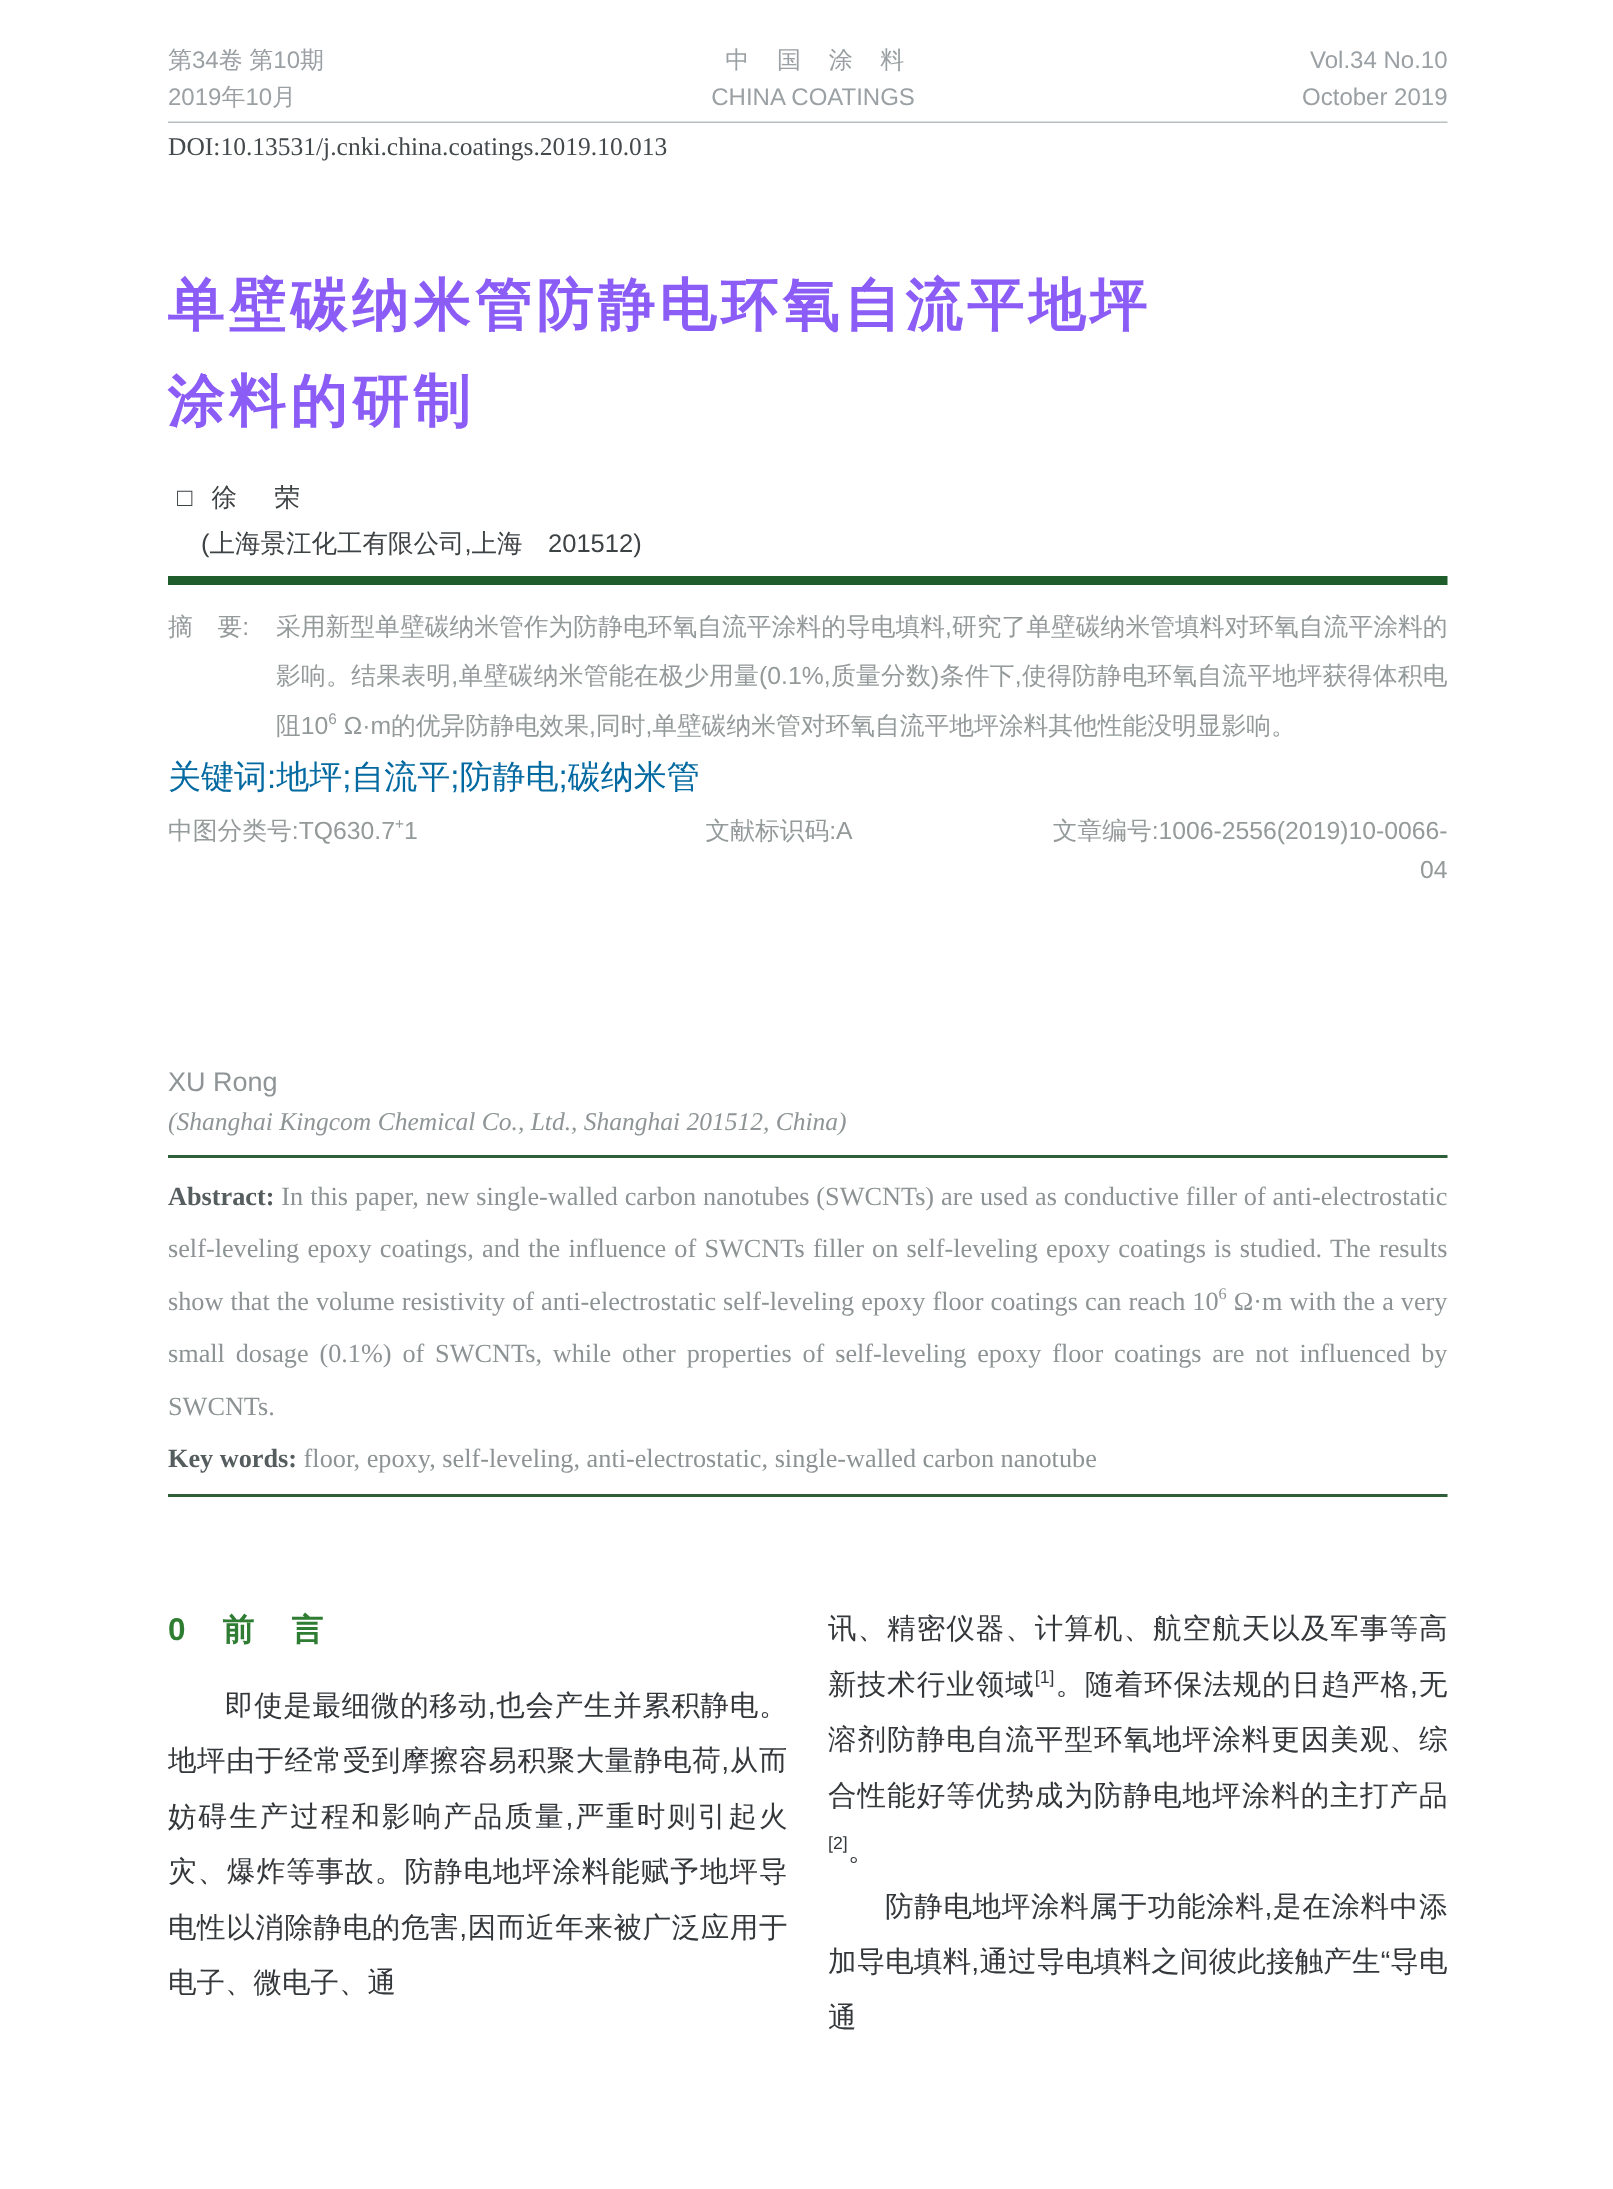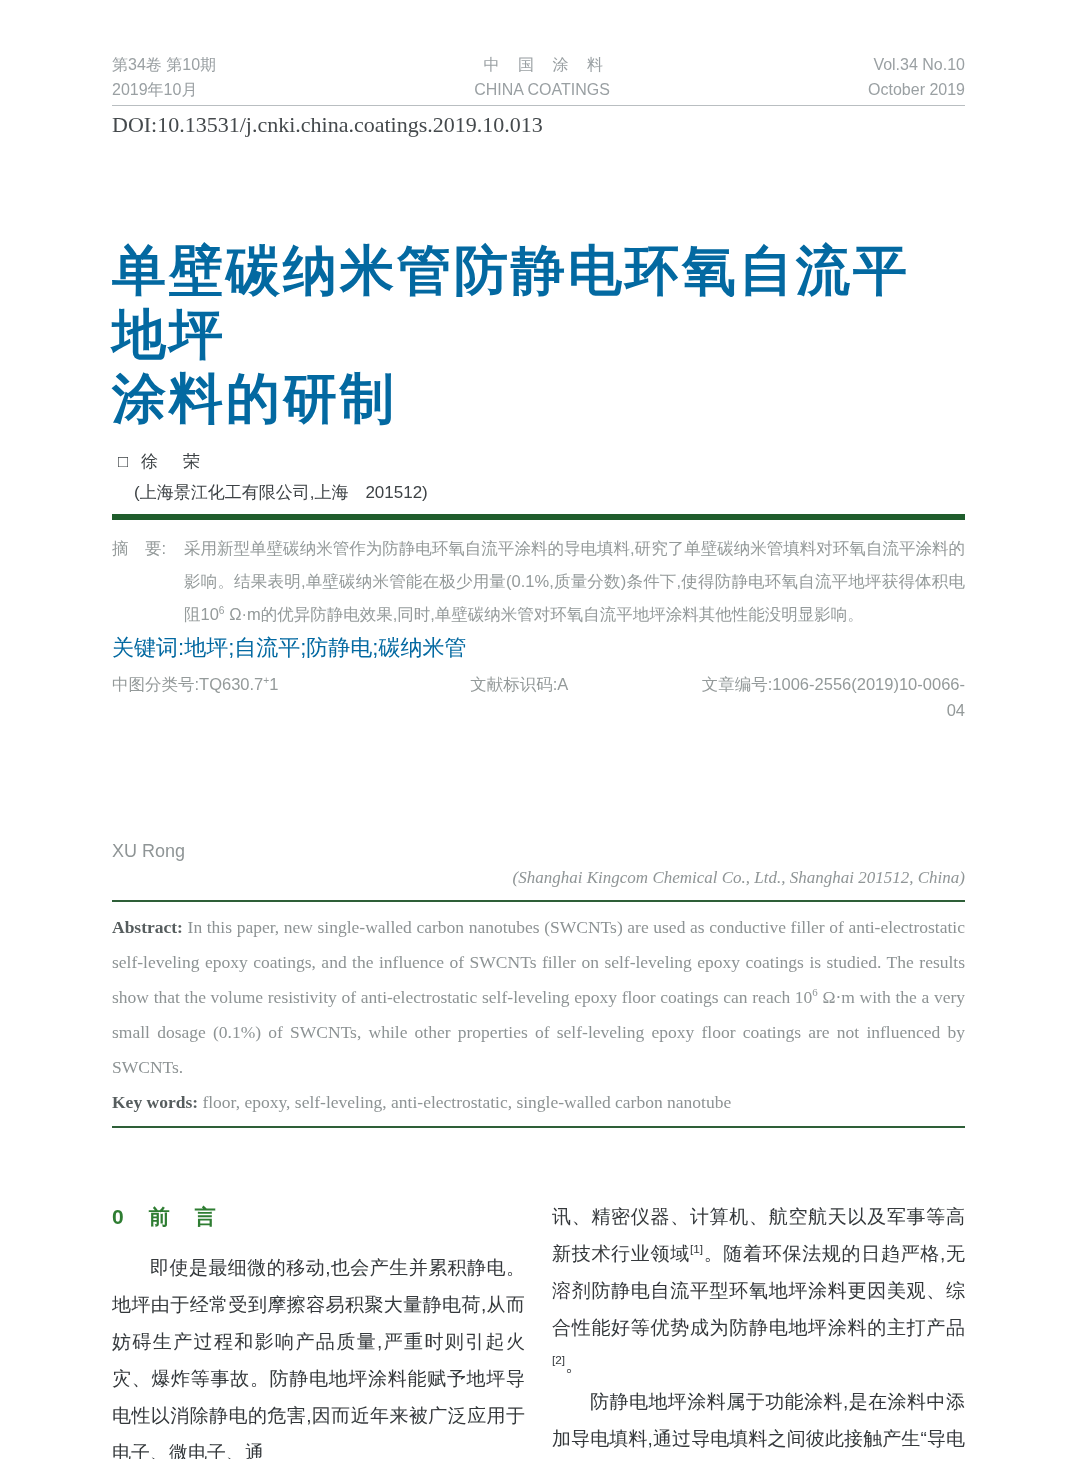--- a/index.html
+++ b/index.html
@@ -4,51 +4,51 @@
 <style>
   * { margin: 0; padding: 0; box-sizing: border-box; }
   html, body { background: #ffffff; }
   body { font-family: "Liberation Sans", sans-serif; }
   .page {
     position: relative;
     width: 1075px;
     height: 1459px;
     margin: 0 auto;
     background: #ffffff;
-    padding: 52px 110px 0 112px;
+    padding: 28px 110px 0 112px;
     overflow: hidden;
   }
   
   .jheader { display: flex; justify-content: space-between; color: #9aa0a3; font-size: 16px; line-height: 25px; }
   .jheader .cell { white-space: nowrap; }
   .jheader .center { text-align: right; }
   .jheader .center .cn { letter-spacing: 7px; }
   .jheader .right { text-align: right; }
   .header-rule { border-top: 1px solid #b9bec1; margin-top: 3px; }
-  .doi { font-family: "Liberation Serif", serif; color: #44494c; font-size: 22px; margin-top: 6px; }
+  .doi { font-family: "Liberation Serif", serif; color: #44494c; font-size: 17px; margin-top: 6px; }
   
-  .title-zh { margin-top: 100px; color: #0369a1; font-weight: bold; font-size: 54px; line-height: 64px; letter-spacing: 3px; }
+  .title-zh { margin-top: 64px; color: #8b5cf6; font-weight: bold; font-size: 38px; line-height: 64px; letter-spacing: 3px; }
   .author-zh { margin-top: 20px; color: #3d4245; font-size: 17px; letter-spacing: 4px; padding-left: 6px; }
   .affiliation-zh { margin-top: 8px; color: #3d4245; font-size: 17px; padding-left: 22px; }
   .green-bar { margin-top: 10px; height: 6px; background: #1f5d2c; }
   
   .abstract-zh { display: flex; margin-top: 12px; color: #949a9a; font-size: 16.5px; line-height: 33px; }
   .abstract-zh .label { flex: 0 0 72px; white-space: nowrap; }
   .abstract-zh .text { flex: 1; text-align: justify; }
   .keywords-zh { margin-top: 2px; color: #0369a1; font-size: 22px; line-height: 30px; }
   .meta-row { display: flex; margin-top: 8px; color: #949a9a; font-size: 16.5px; line-height: 26px; }
   .meta-row .m1 { flex: 0 0 42%; }
   .meta-row .m2 { flex: 0 0 25%; }
   .meta-row .m3 { flex: 1; text-align: right; }
   sup { font-size: 0.62em; vertical-align: super; line-height: 0; }
   
   .title-en { margin-top: 118px; color: #1c5a26; font-weight: bold; font-size: 29px; line-height: 50px; letter-spacing: -0.3px; }
   .title-en .tline { white-space: nowrap; }
   .author-en { margin-top: 20px; color: #8f9596; font-size: 18px; }
-  .affiliation-en { margin-top: 6px; color: #8f9596; font-size: 17px; font-family: "Liberation Serif", serif; font-style: italic; text-align: right; }
+  .affiliation-en { margin-top: 6px; color: #8f9596; font-size: 17px; font-family: "Liberation Serif", serif; font-style: italic; }
   .rule-green { border-top: 2px solid #2e5f38; margin-top: 12px; }
   
   .abstract-en { margin-top: 8px; font-family: "Liberation Serif", serif; color: #8d9394; font-size: 17.5px; line-height: 35px; text-align: justify; }
   .abstract-en .label, .keywords-en .label { font-weight: bold; color: #565d5e; }
   .keywords-en { margin-top: 0; font-family: "Liberation Serif", serif; color: #8d9394; font-size: 17.5px; line-height: 35px; }
   .rule-green2 { border-top: 2px solid #2e5f38; margin-top: 6px; }
   
   .columns { display: flex; margin-top: 70px; gap: 27px; }
   .col { flex: 1; color: #34383b; font-size: 19px; line-height: 37px; text-align: justify; }
   .sec-heading { color: #2e7d32; font-weight: bold; font-size: 21px; letter-spacing: 2px; margin-bottom: 14px; }

